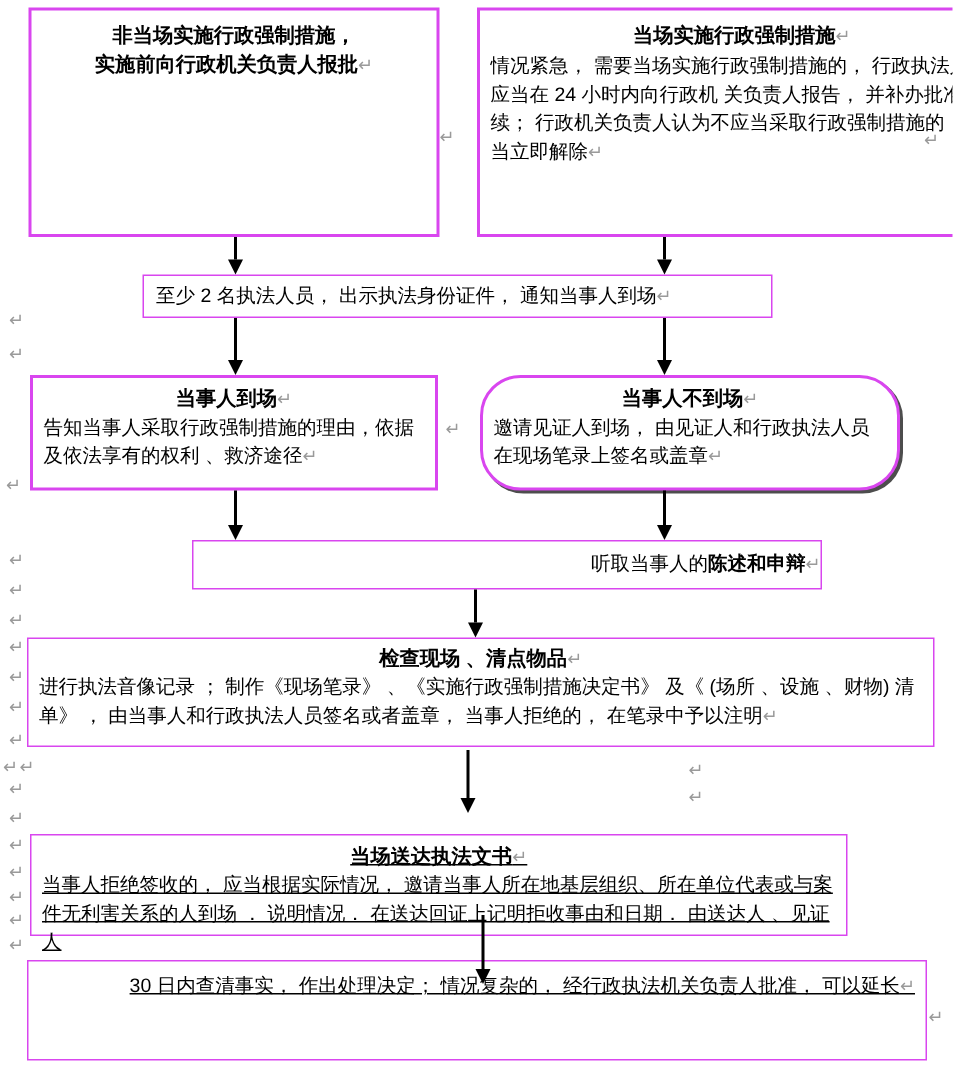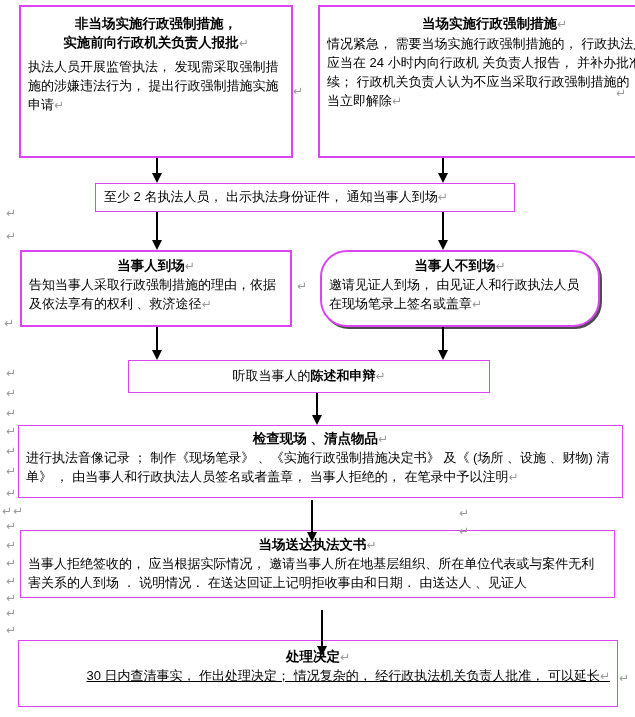--- a/index.html
+++ b/index.html
@@ -29,35 +29,32 @@
   .head {
     position:absolute; width:0; height:0; z-index:5;
     border-left:5px solid transparent; border-right:5px solid transparent;
     border-top:10px solid #000;
   }
   #b1 { left:19px;  top:5px;   width:274px; height:153px; padding-top:7px; }
   #b2 { left:318px; top:5px;   width:353px; height:153px; padding-top:7px; }
   #b3 { left:95px;  top:183px; width:420px; height:29px;  font-size:13px; line-height:26px; padding-left:8px; }
   #b4 { left:20px;  top:250px; width:272px; height:77px;  padding-top:4px; }
   #b5 { left:320px; top:250px; width:280px; height:77px;  padding-top:4px; }
-  #b6 { left:128px; top:360px; width:362px; height:33px;  font-size:13px; line-height:30px; text-align:center; }
+  #b6 { left:128px; top:360px; width:420px; height:33px;  font-size:13px; line-height:30px; text-align:right; }
   #b7 { left:18px;  top:425px; width:605px; height:73px;  padding-top:3px; }
-  #b8 { left:20px;  top:530px; width:595px; height:68px;  padding-top:4px; }
+  #b8 { left:20px;  top:556px; width:545px; height:68px;  padding-top:4px;text-decoration:underline; }
   #b9 { left:18px;  top:640px; width:600px; height:67px;  padding-top:6px; }
 </style>
 </head>
 <body>
 
 <div class="box thick" id="b1">
   <div class="title">
     <span>非当场实施行政强制措施，</span><br>
     <span>实施前向行政机关负责人报批</span><span class="pmark">↵</span>
-  </div>
-  <div class="btext" style="margin-top:5px">
-    <span>执法人员开展监管执法， 发现需采取强制措施的涉嫌违法行为， 提出行政强制措施实施申请</span><span class="pmark">↵</span>
   </div>
 </div>
 
 <div class="box thick" id="b2">
   <div class="title">
     <span>当场实施行政强制措施</span><span class="pmark">↵</span>
   </div>
   <div class="btext" style="margin-top:1px">
     <span>情况紧急， 需要当场实施行政强制措施的， 行政执法人员应当在 24 小时内向行政机 关负责人报告， 并补办批准手续； 行政机关负责人认为不应当采取行政强制措施的， 应当立即解除</span><span class="pmark">↵</span>
   </div>
@@ -101,23 +98,20 @@
 <div class="box" id="b8">
   <div class="title">
     <span>当场送达执法文书</span><span class="pmark">↵</span>
   </div>
   <div class="btext">
     <span>当事人拒绝签收的， 应当根据实际情况， 邀请当事人所在地基层组织、所在单位代表或与案件无利害关系的人到场 ． 说明情况． 在送达回证上记明拒收事由和日期． 由送达人 、见证人</span>
   </div>
 </div>
 
 <div class="box" id="b9">
-  <div class="title">
-    <span>处理决定</span><span class="pmark">↵</span>
-  </div>
   <div class="btext center">
     <span>30 日内查清事实， 作出处理决定； 情况复杂的， 经行政执法机关负责人批准， 可以延长</span><span class="pmark">↵</span>
   </div>
 </div>
 
 <div class="stem" style="left: 156px; top: 158px; height: 15px;"></div>
 <div class="head" style="left: 152px; top: 173px;"></div>
 <div class="stem" style="left: 442px; top: 158px; height: 15px;"></div>
 <div class="head" style="left: 438px; top: 173px;"></div>
 <div class="stem" style="left: 156px; top: 212px; height: 28px;"></div>

